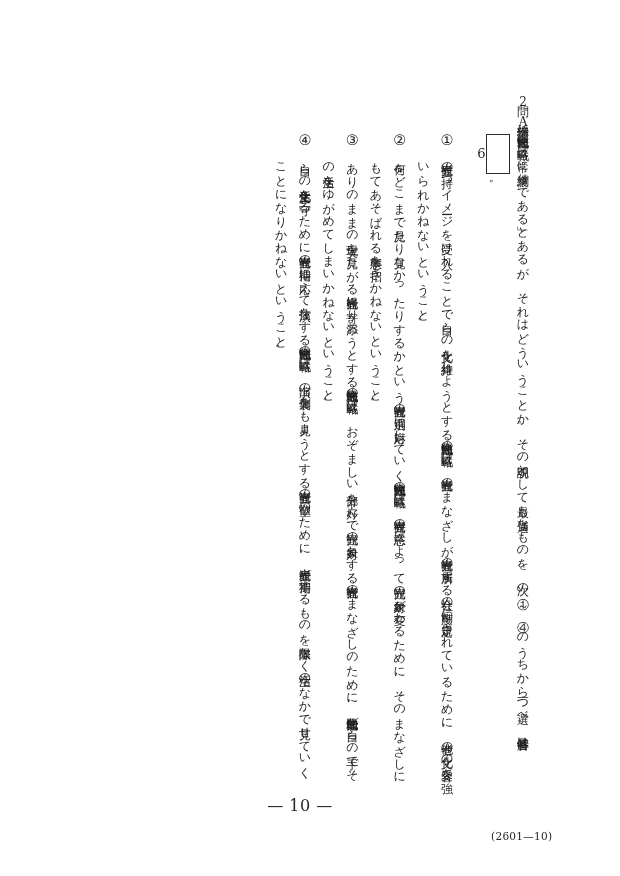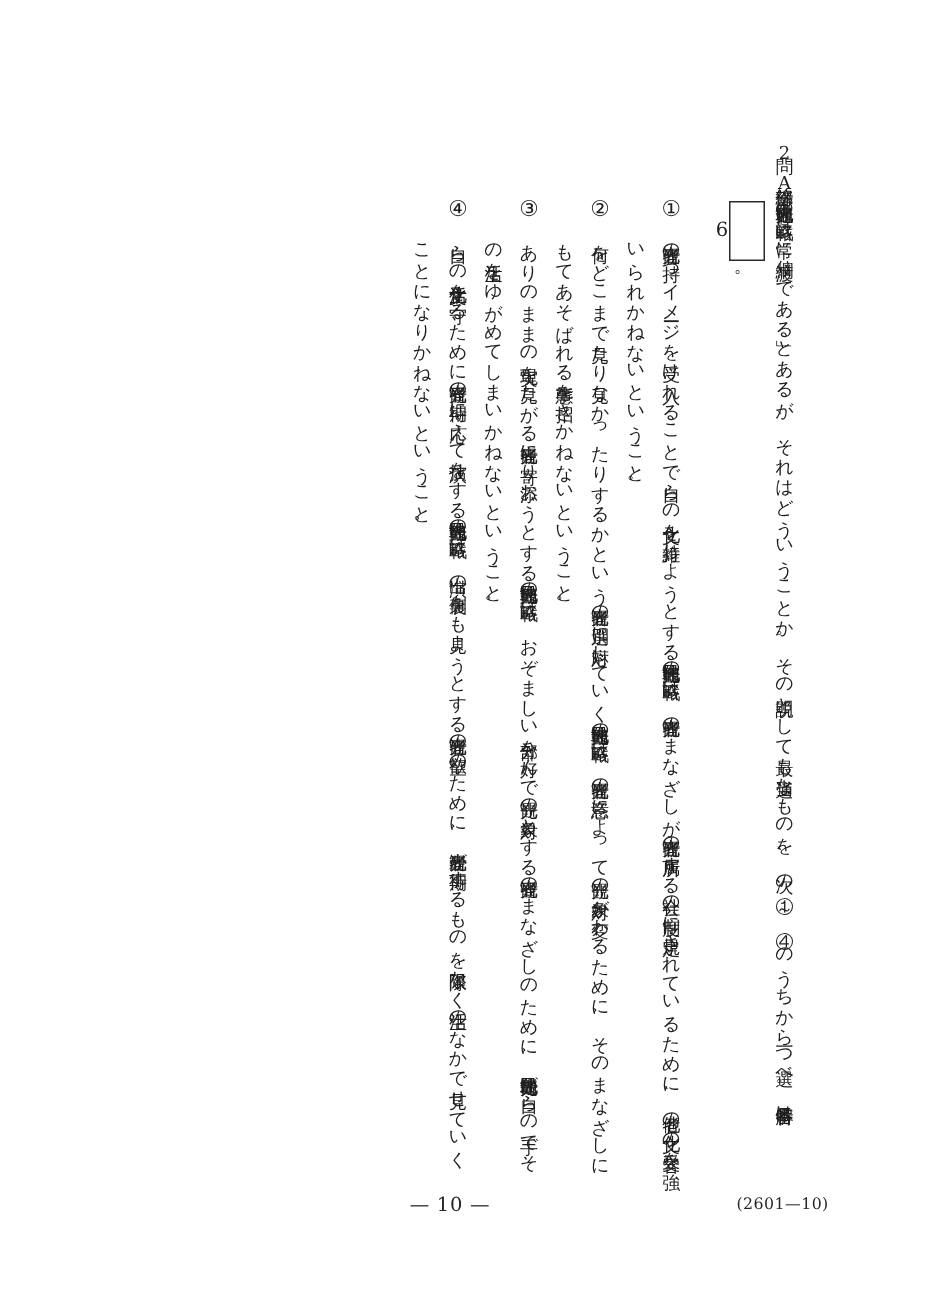--- a/index.html
+++ b/index.html
@@ -68,27 +68,27 @@
     margin-inline-end: 7px;
     font-family: "DejaVu Sans", "Liberation Sans", "DejaVu Serif", serif;
   }
 
   .page-number {
     position: absolute;
     top: 796px;
     left: 240px;
     width: 120px;
     text-align: center;
-    font-size: 13px;
+    font-size: 16px;
     letter-spacing: 0.5px;
     color: #262626;
   }
   .doc-code {
     position: absolute;
-    top: 797px;
+    top: 830px;
     left: 491px;
     font-size: 10.5px;
     letter-spacing: 0.3px;
     color: #262626;
   }
 </style>
 </head>
 <body>
 
 <div class="page">

